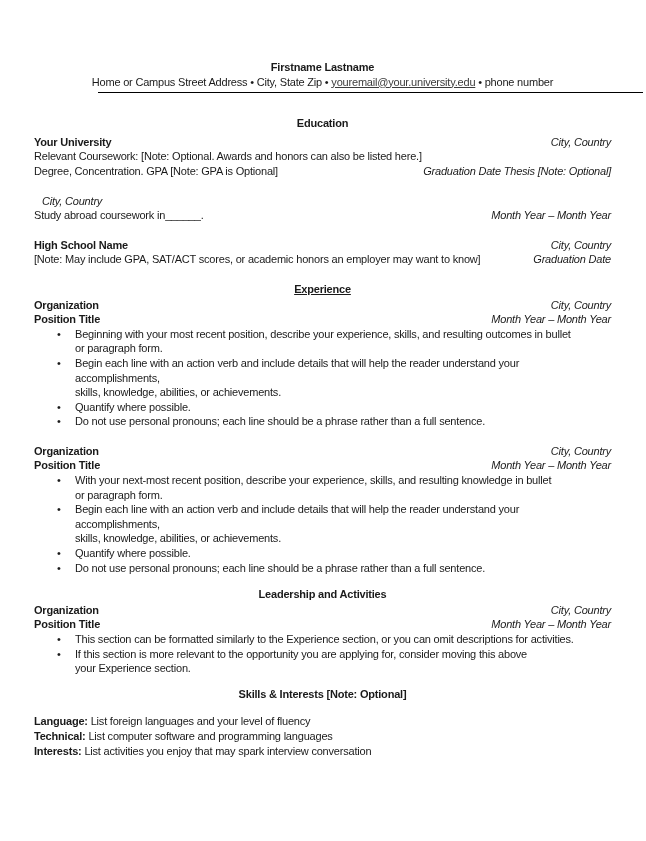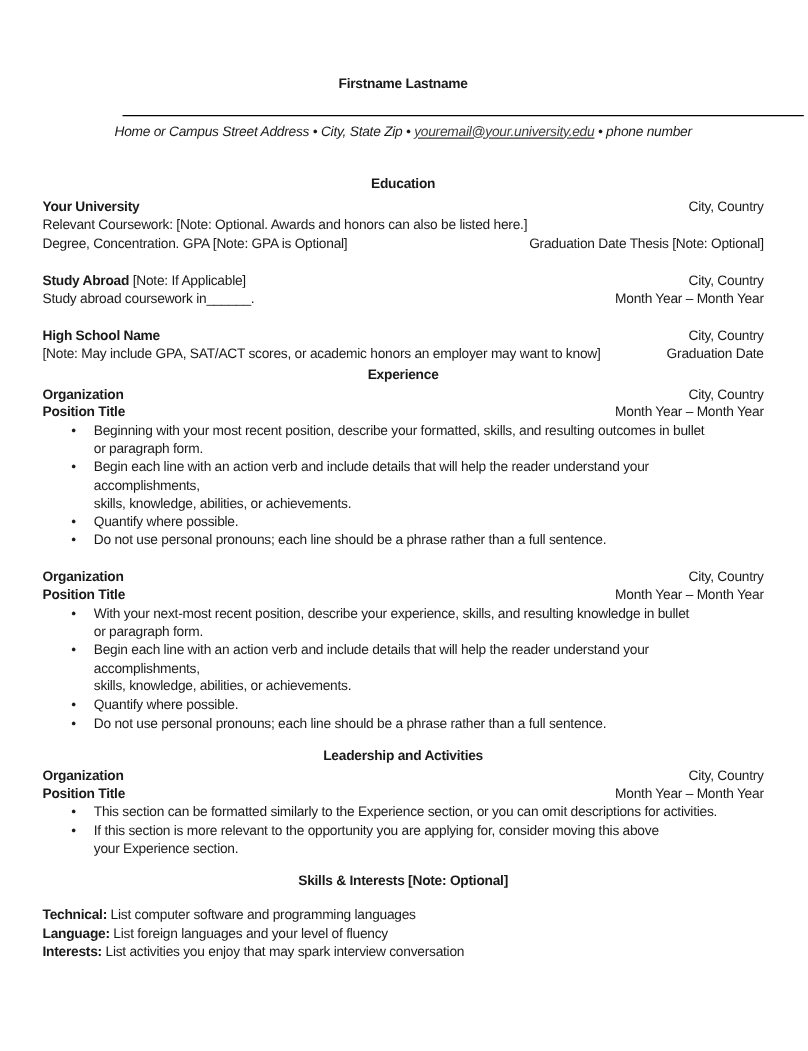--- a/index.html
+++ b/index.html
@@ -9,36 +9,36 @@
     font-family:"Liberation Sans", sans-serif;
     font-size:11px; line-height:14.6px; letter-spacing:-0.2px;
     padding:0 35px 0 34px; overflow:hidden;
   }
   .bold { font-weight:bold; }
   .name { margin-top:60px; text-align:center; font-weight:bold; }
   .divider {
     position:absolute; top:92px; left:98px; width:545px;
     border-top:1.5px solid #000000; height:0;
   }
-  .contact { margin-top:24px; text-align:center;font-style:italic; }
+  .contact { text-align:center; }
   .email { color:#3b3b3b; text-decoration:underline; cursor:pointer; }
   .heading { text-align:center; font-weight:bold; }
   #h-education { margin-top:27px; }
   #edu-entry-0 { margin-top:4px; }
   #edu-entry-1, #edu-entry-2 { margin-top:15px; }
-  #h-experience { margin-top:2px; }
+  #h-experience { margin-top:15px;text-decoration:underline; }
   #exp-entry-0 { margin-top:1px; }
   #exp-entry-1 { margin-top:15px; }
   #h-leadership { margin-top:12px; }
   #lead-entry-0 { margin-top:1px; }
   #h-skills { margin-top:11px; }
   .skills-block { margin-top:13px; }
   .row { display:flex; justify-content:space-between; align-items:flex-start; }
   .row .left { text-align:left; }
-  .row .right { text-align:right; white-space:nowrap; padding-left:8px; }
+  .row .right { text-align:right; white-space:nowrap; padding-left:8px;font-style:italic; }
   .bullet { display:flex; margin-left:23px; margin-right:-12px; }
   .dot { flex:0 0 18px; width:18px; }
   .btext { flex:1; white-space:pre-line; }
 </style>
 </head>
 <body>
 
 <div class="page">
 
   <div class="name">Firstname Lastname</div>
@@ -59,21 +59,20 @@
       <span class="left">Relevant Coursework: [Note: Optional. Awards and honors can also be listed here.]</span>
     </div>
     <div class="row">
       <span class="left">Degree, Concentration. GPA [Note: GPA is Optional]</span>
       <span class="right">Graduation Date Thesis [Note: Optional]</span>
     </div>
   </div>
 
   <div class="entry" id="edu-entry-1">
     <div class="row">
-      <span class="left"><span class="bold">Study Abroad</span><span> [Note: If Applicable]</span></span>
       <span class="right">City, Country</span>
     </div>
     <div class="row">
       <span class="left">Study abroad coursework in______.</span>
       <span class="right">Month Year – Month Year</span>
     </div>
   </div>
 
   <div class="entry" id="edu-entry-2">
     <div class="row">
@@ -93,21 +92,21 @@
       <span class="left bold">Organization</span>
       <span class="right">City, Country</span>
     </div>
     <div class="row">
       <span class="left bold">Position Title</span>
       <span class="right">Month Year – Month Year</span>
     </div>
     <div class="bullets">
       <div class="bullet">
           <span class="dot">•</span>
-          <span class="btext">Beginning with your most recent position, describe your formatted, skills, and resulting outcomes in bullet
+          <span class="btext">Beginning with your most recent position, describe your experience, skills, and resulting outcomes in bullet
 or paragraph form.</span>
         </div>
       <div class="bullet">
           <span class="dot">•</span>
           <span class="btext">Begin each line with an action verb and include details that will help the reader understand your
 accomplishments,
 skills, knowledge, abilities, or achievements.</span>
         </div>
       <div class="bullet">
           <span class="dot">•</span>
@@ -174,18 +173,18 @@
 your Experience section.</span>
         </div>
     </div>
   </div>
 
   <div class="heading" id="h-skills">
     <span class="bold">Skills &amp; Interests</span><span> [Note: Optional]</span>
   </div>
 
   <div class="skills-block">
+    <div class="skill-row"><span class="bold">Language:</span><span> List foreign languages and your level of fluency</span></div>
     <div class="skill-row"><span class="bold">Technical:</span><span> List computer software and programming languages</span></div>
-    <div class="skill-row"><span class="bold">Language:</span><span> List foreign languages and your level of fluency</span></div>
     <div class="skill-row"><span class="bold">Interests:</span><span> List activities you enjoy that may spark interview conversation</span></div>
   </div>
 
 </div>
 
 </body></html>

